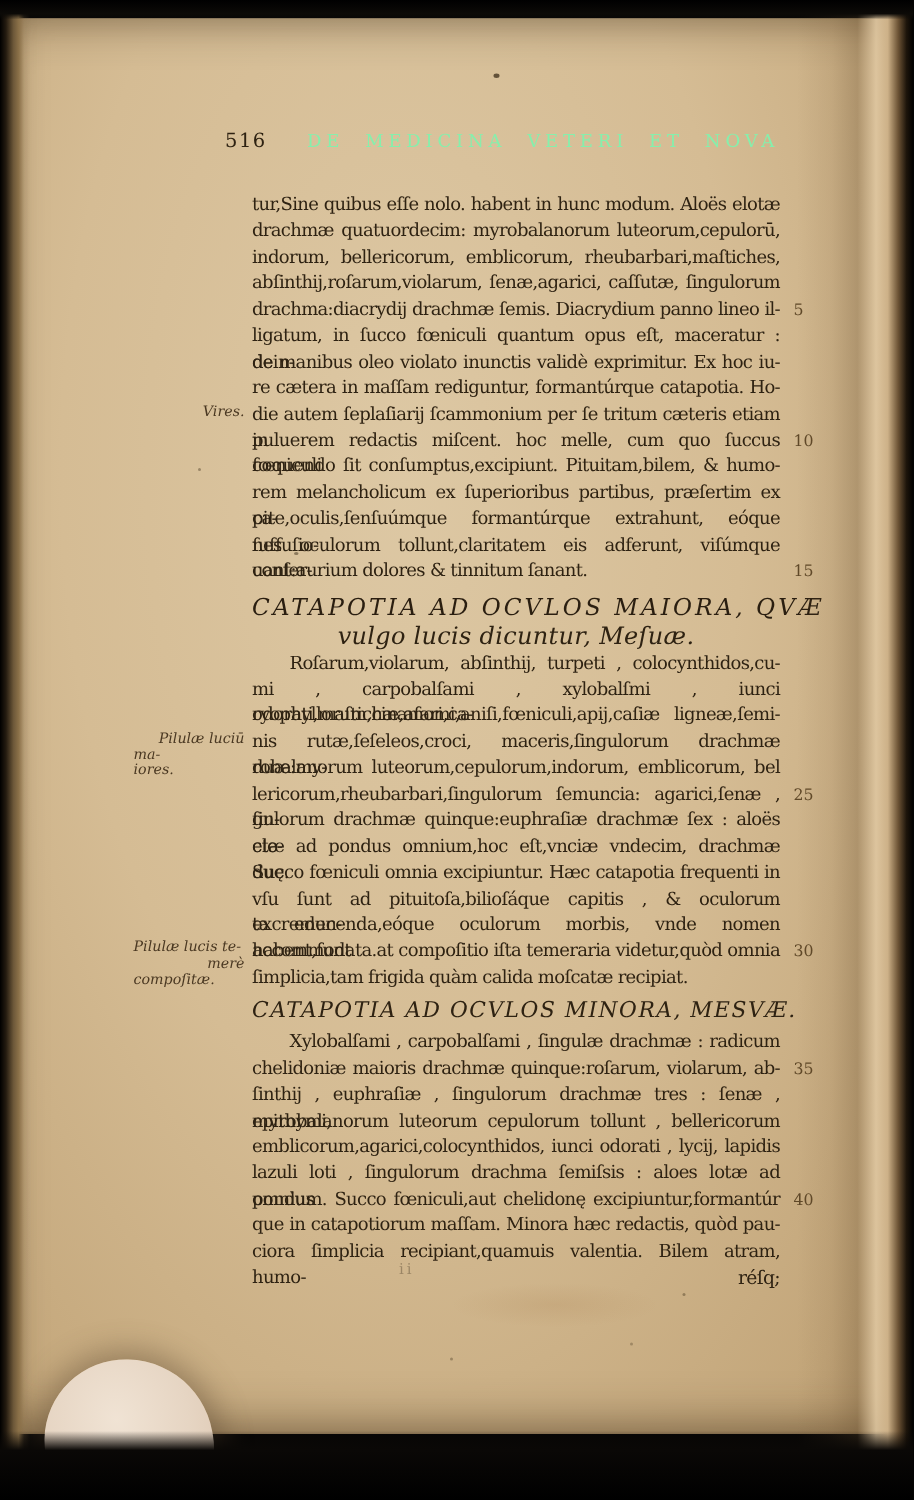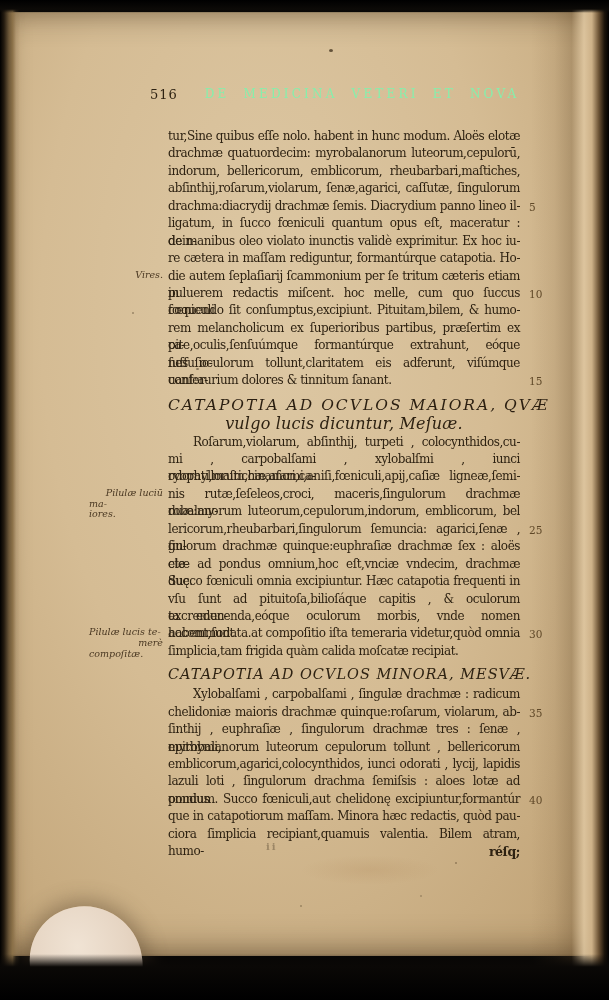--- a/index.html
+++ b/index.html
@@ -66,21 +66,21 @@
     font-style:italic;font-size:16px;letter-spacing:.2px;text-align:center;text-align-last:center;}
   .heading2{position:relative;height:26px;line-height:29px;
     font-style:italic;font-size:14.5px;letter-spacing:1px;text-align:center;text-align-last:center;white-space:nowrap;}
   .mnote{position:absolute;left:-79px;top:2px;width:74px;
     font-style:italic;font-size:9.5px;line-height:10.8px;letter-spacing:0;
     text-align:right;text-align-last:left;color:var(--faded-ink);white-space:normal;}
   .mnote.single{text-align:right;text-align-last:right;}
   .lnum{position:absolute;left:100%;margin-left:9px;top:1px;
     font-size:10.5px;letter-spacing:0;color:var(--num-ink);}
   .catchrow{position:relative;height:20px;line-height:17px;
-    text-align:right;text-align-last:right;font-size:12.5px;font-weight:bold;}
+    text-align:right;text-align-last:right;font-size:12.5px;}
   .sig{position:absolute;left:98px;top:-5px;opacity:.32;font-size:10px;letter-spacing:2px;}
   
   .thumb{
     position:absolute;left:30px;bottom:-18px;width:112px;height:112px;
     background:radial-gradient(ellipse at 45% 35%, #f0e3d4 0%, #e6d5c3 55%, #dcc6b0 100%);
     border-radius:48% 52% 46% 50%;
     transform:rotate(-10deg);
     box-shadow:0 0 20px 6px rgba(92,72,48,.45);
   }
   .speck{position:absolute;border-radius:50%;background:#3c2d1a;}

